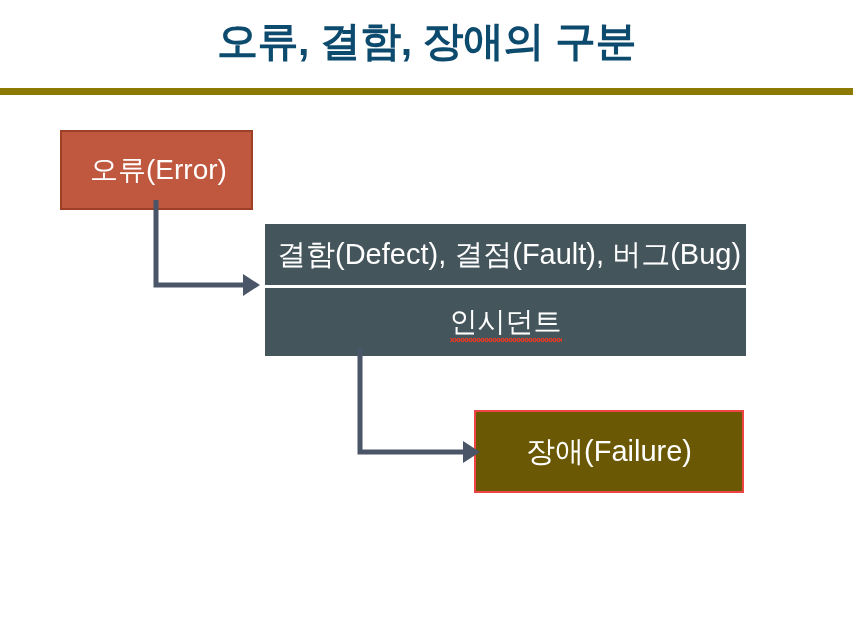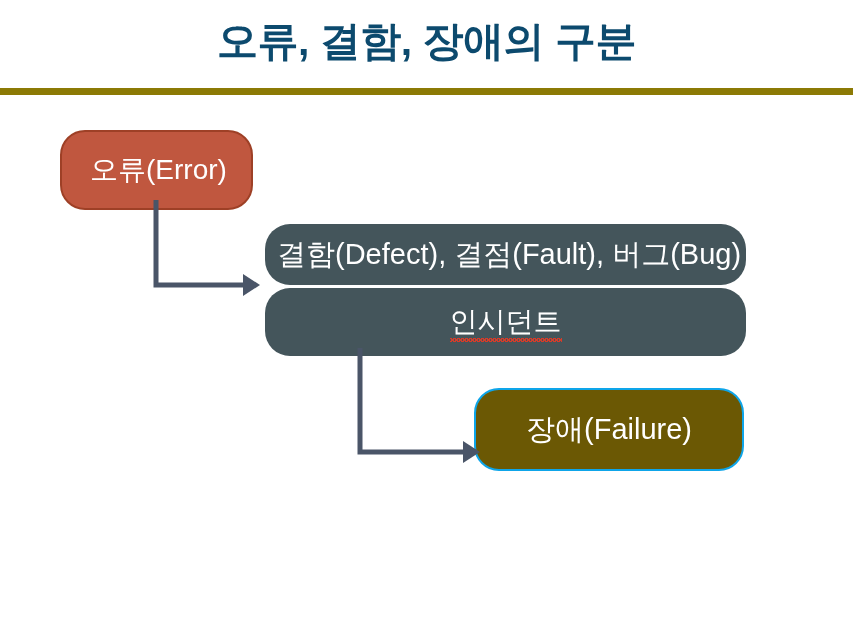--- a/index.html
+++ b/index.html
@@ -44,21 +44,20 @@
   .node {
     position: absolute;
     box-sizing: border-box;
     display: flex;
     align-items: center;
     justify-content: center;
     color: #ffffff;
     font-size: 28px;
     line-height: 1.1;
     white-space: nowrap;
-    border-radius: 25px;
   }
 
   
   #node-error {
     left: 60px;
     top: 130px;
     width: 193px;
     height: 80px;
     background: #c0573f;
     border: 2px solid #9e4026;
@@ -85,25 +84,25 @@
     top: 288px;
     width: 481px;
     height: 68px;
     background: #44555b;
     font-size: 28px;
   }
 
   
   #node-failure {
     left: 474px;
-    top: 388px;
+    top: 410px;
     width: 270px;
     height: 83px;
     background: #6b5804;
-    border: 2px solid #0ea5e9;
+    border: 2px solid #ef4444;
     font-size: 29px;
   }
 
   
   .squiggle {
     position: relative;
     display: inline-block;
   }
   .squiggle::after {
     content: "";

